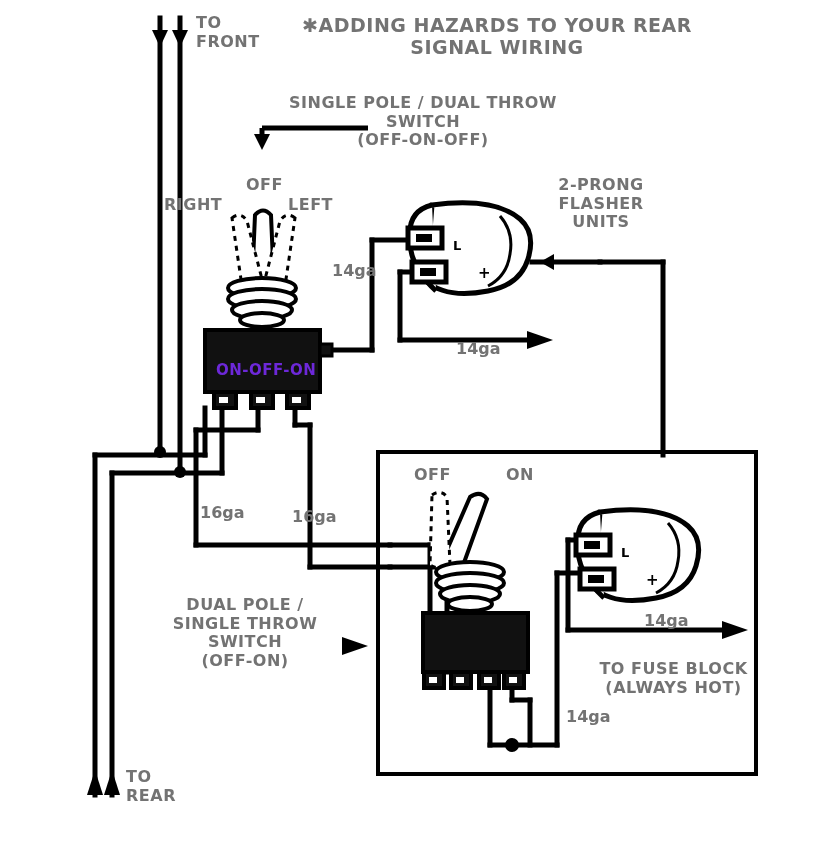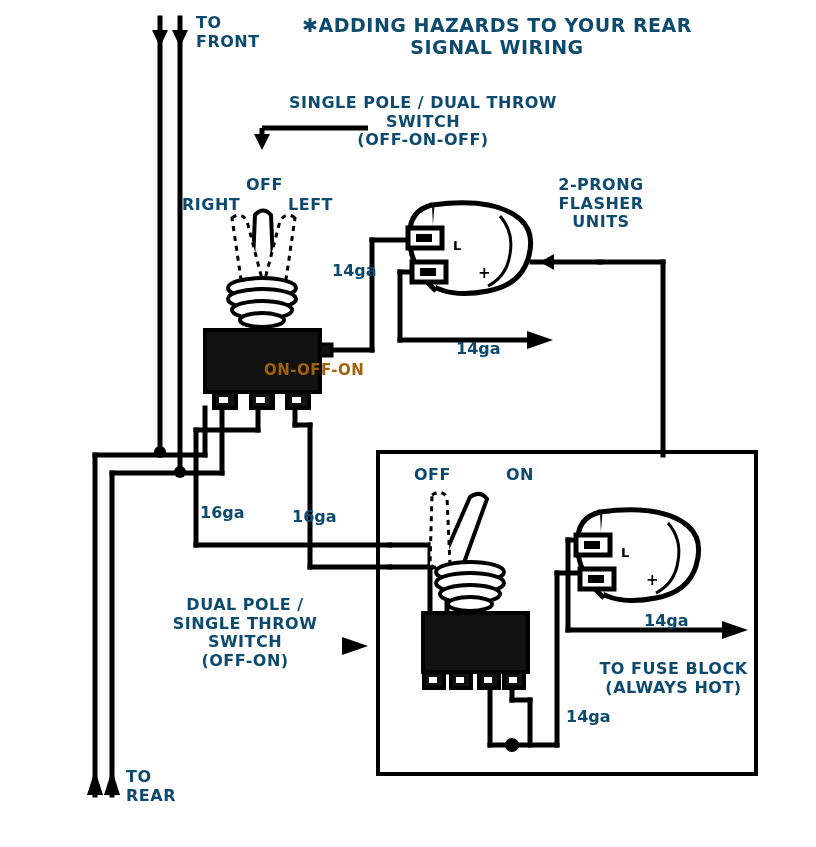--- a/index.html
+++ b/index.html
@@ -19,39 +19,38 @@
   }
   #diagram-svg {
     position: absolute;
     left: 0;
     top: 0;
   }
   .lbl {
     position: absolute;
     font-family: "DejaVu Sans", sans-serif;
     font-weight: bold;
-    color: #0c4a6e;
+    color: #737373;
     line-height: 1.16;
     white-space: pre;
     letter-spacing: 0.5px;
   }
   .lbl.center { text-align: center; }
   .lbl.left { text-align: left; }
   .t20 { font-size: 19px; }
   .t17 { font-size: 16px; }
   .t11 { font-size: 16px; letter-spacing: 0; font-weight: bold; }
   .switchlbl {
     position: absolute;
-    color: #a16207;
+    color: #6d28d9;
     font-family: "DejaVu Sans", sans-serif;
     font-weight: bold;
     font-size: 15px;
     letter-spacing: 0.5px;
     white-space: pre;
-    margin-left: 48px;
   }
 </style>
 </head>
 <body>
 
 <div id="page">
 
   <svg id="diagram-svg" width="816" height="847" viewBox="0 0 816 847">
 
     <g stroke="#000" fill="none" stroke-linecap="square">
@@ -225,21 +224,21 @@
 (OFF-ON)</div>
 
   <div class="lbl t17 center" style="left:546px; top:176px; width:110px;">2-PRONG
 FLASHER
 UNITS</div>
 
 
   <div class="lbl t17 center" style="left:586px; top:648px; width:175px;margin-top:12px;">TO FUSE BLOCK
 (ALWAYS HOT)</div>
 
-  <div class="lbl t17 left" style="left:182px; top:196px;">RIGHT</div>
+  <div class="lbl t17 left" style="left:164px; top:196px;">RIGHT</div>
   <div class="lbl t17 left" style="left:246px; top:176px;">OFF</div>
   <div class="lbl t17 left" style="left:288px; top:196px;">LEFT</div>
 
   <div class="lbl t17 left" style="left:414px; top:466px;">OFF</div>
   <div class="lbl t17 left" style="left:506px; top:466px;">ON</div>
 
   <div class="switchlbl" style="left:216px; top:361px;">ON-OFF-ON</div>
 
   <div class="lbl t11 left" style="left:332px; top:262px;">14ga</div>
   <div class="lbl t11 left" style="left:456px; top:340px;">14ga</div>

